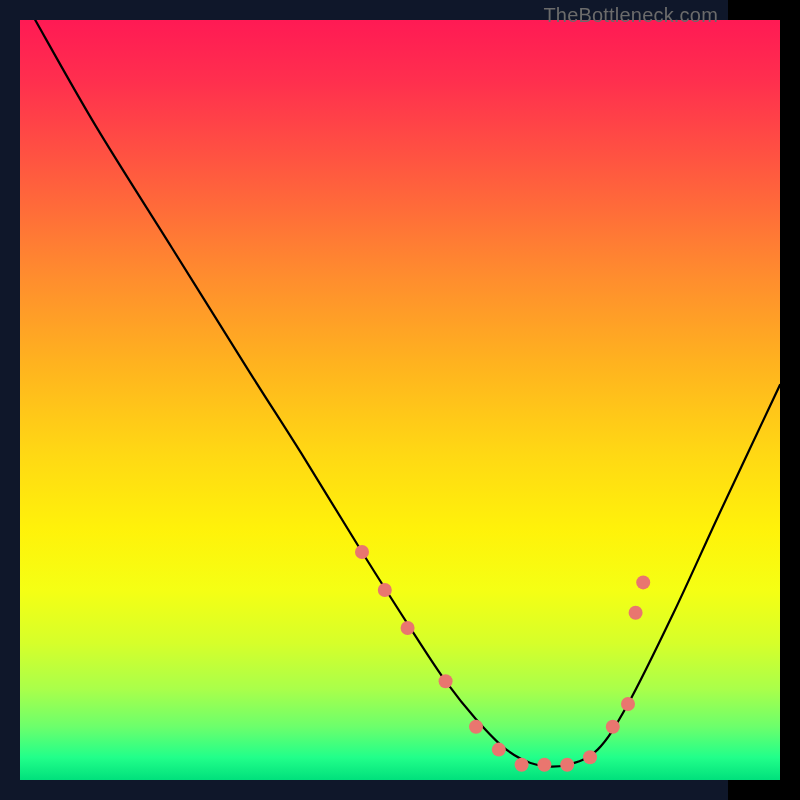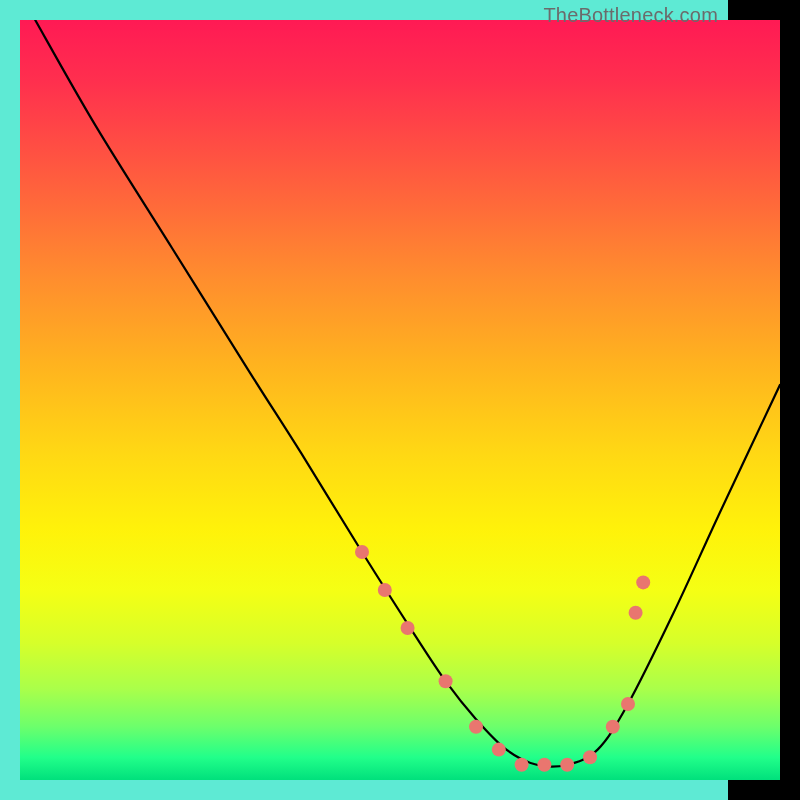--- a/index.html
+++ b/index.html
@@ -7,21 +7,21 @@
     padding: 0;
     width: 800px;
     height: 800px;
     background: #000;
     overflow: hidden;
   }
   .frame {
     position: relative;
     width: 728px;
     height: 800px;
-    background: #5eead4;
+    background: #0f172a;
     text-align: right;
   }
   .plot-area {
     position: absolute;
     left: 20px;
     top: 20px;
     width: 760px;
     height: 760px;
     background: linear-gradient(to bottom,
       #ff1a54 0%,

